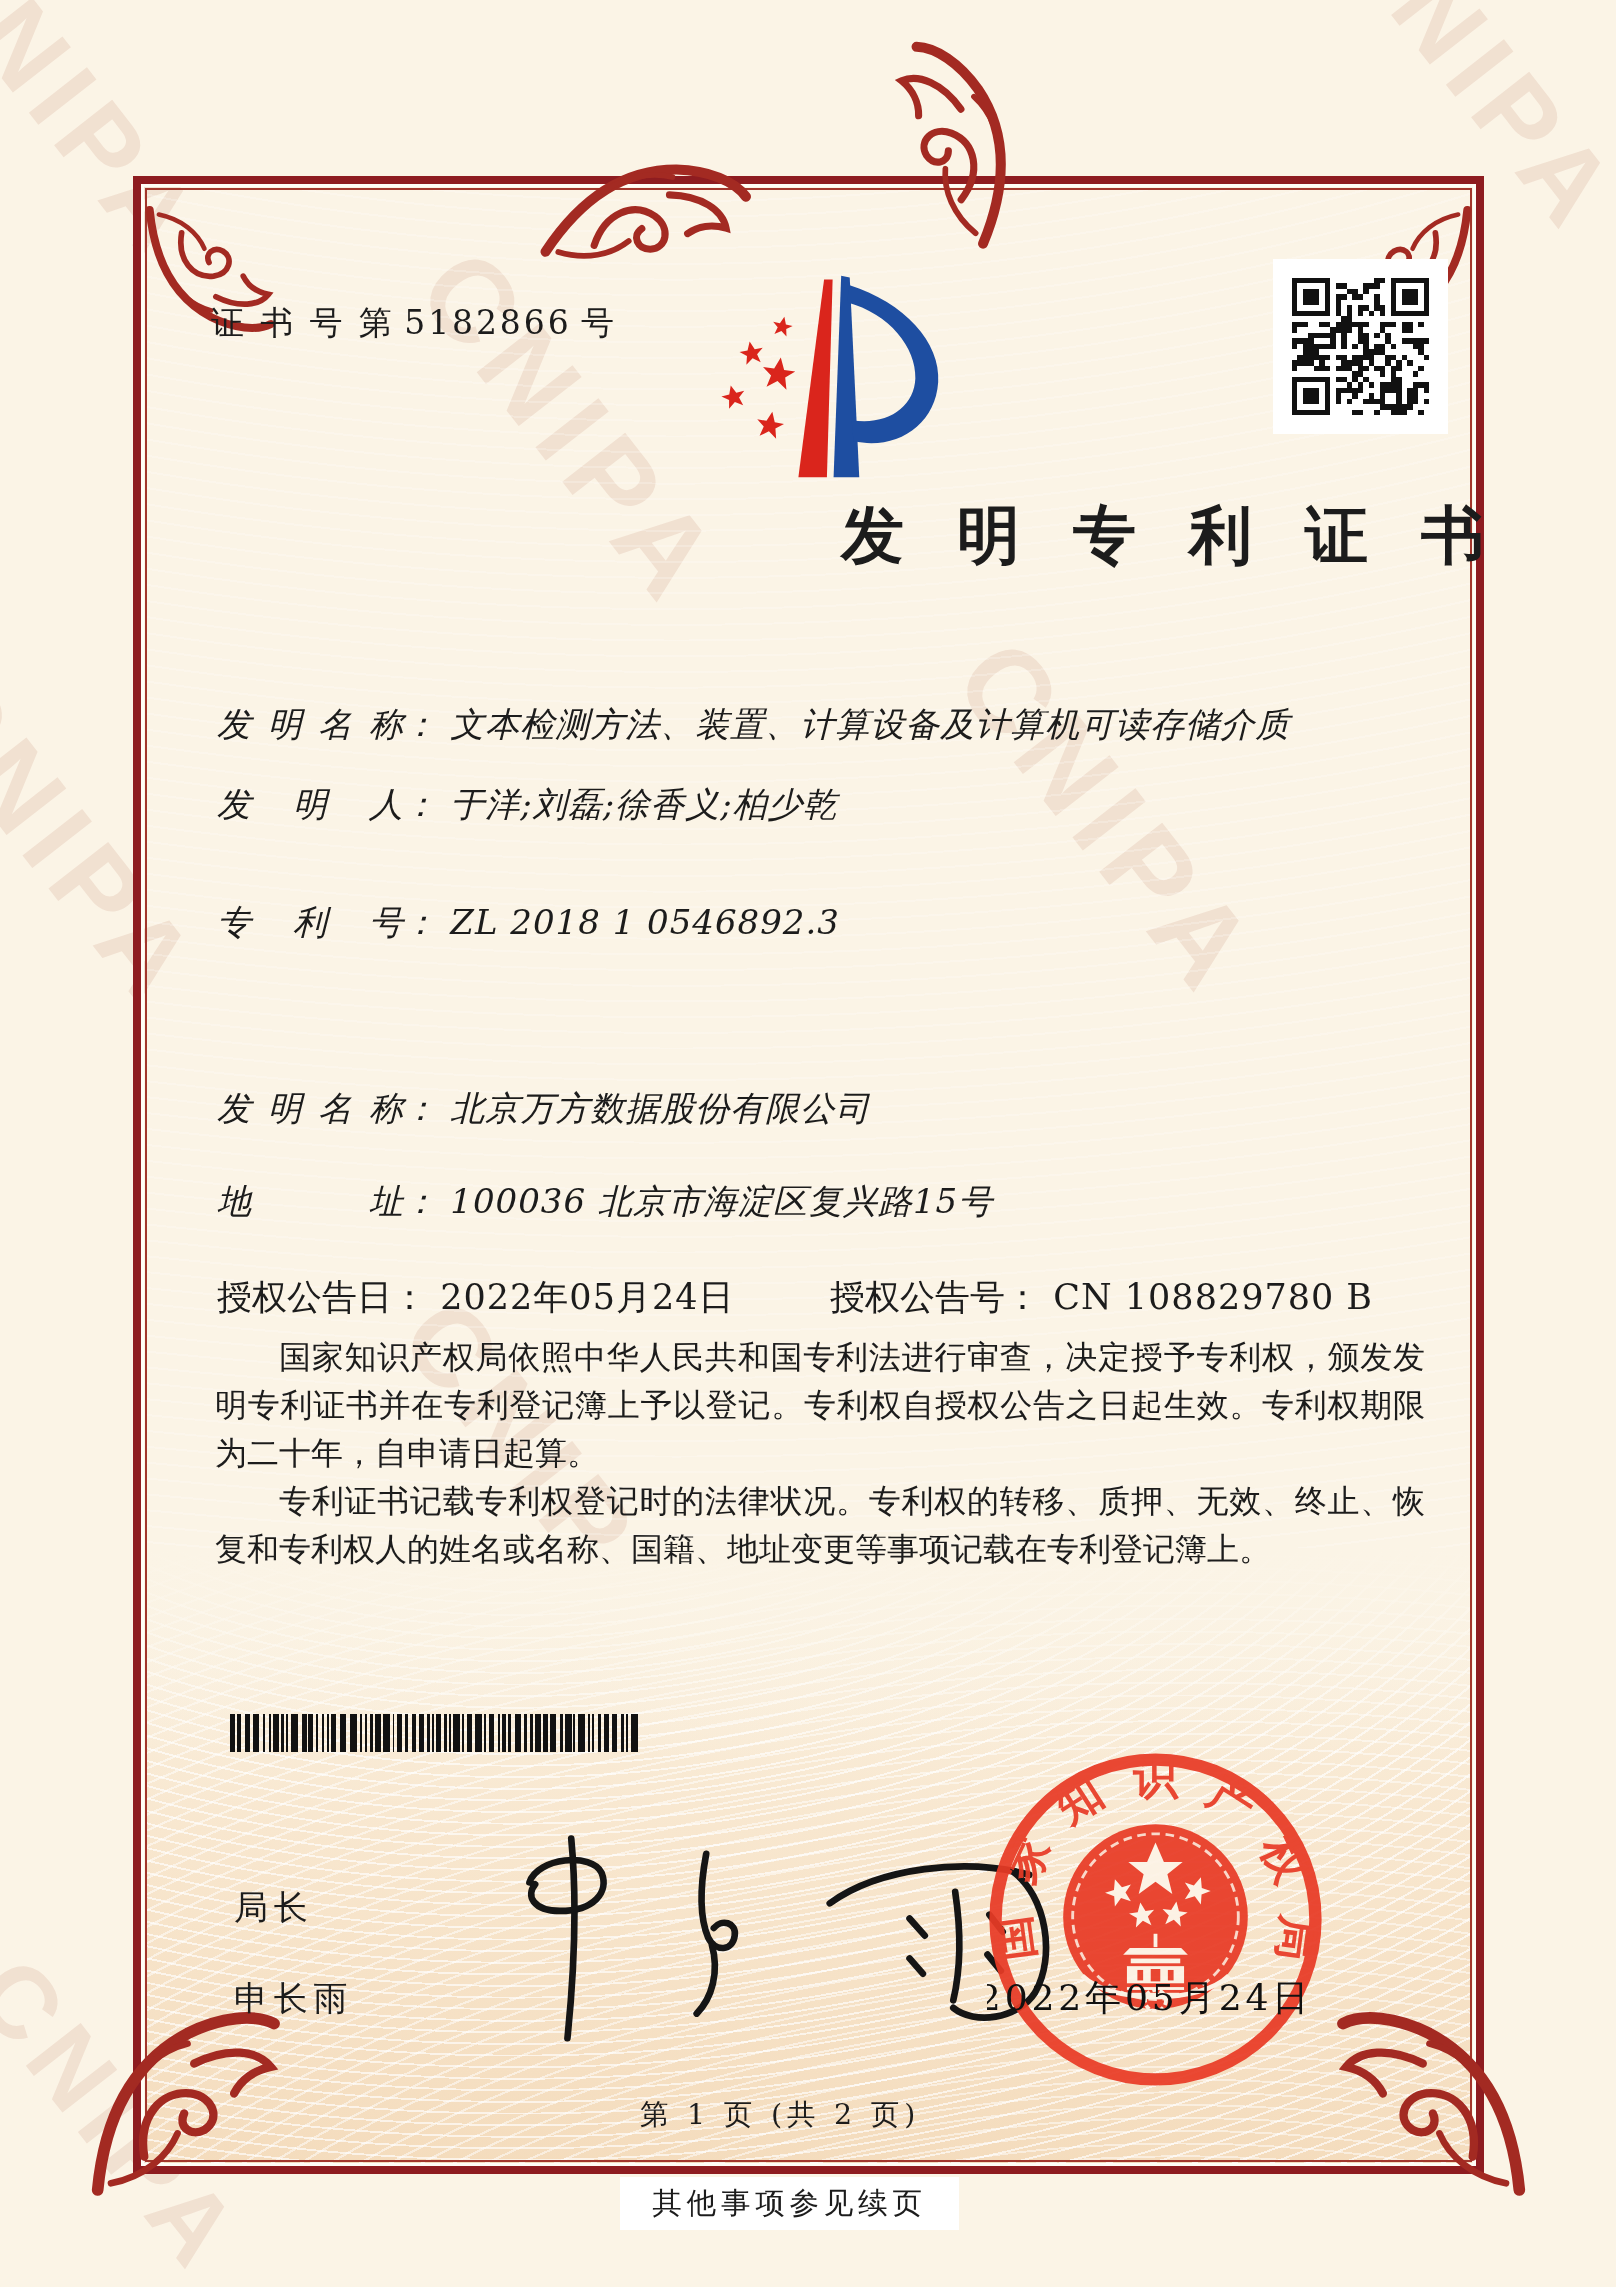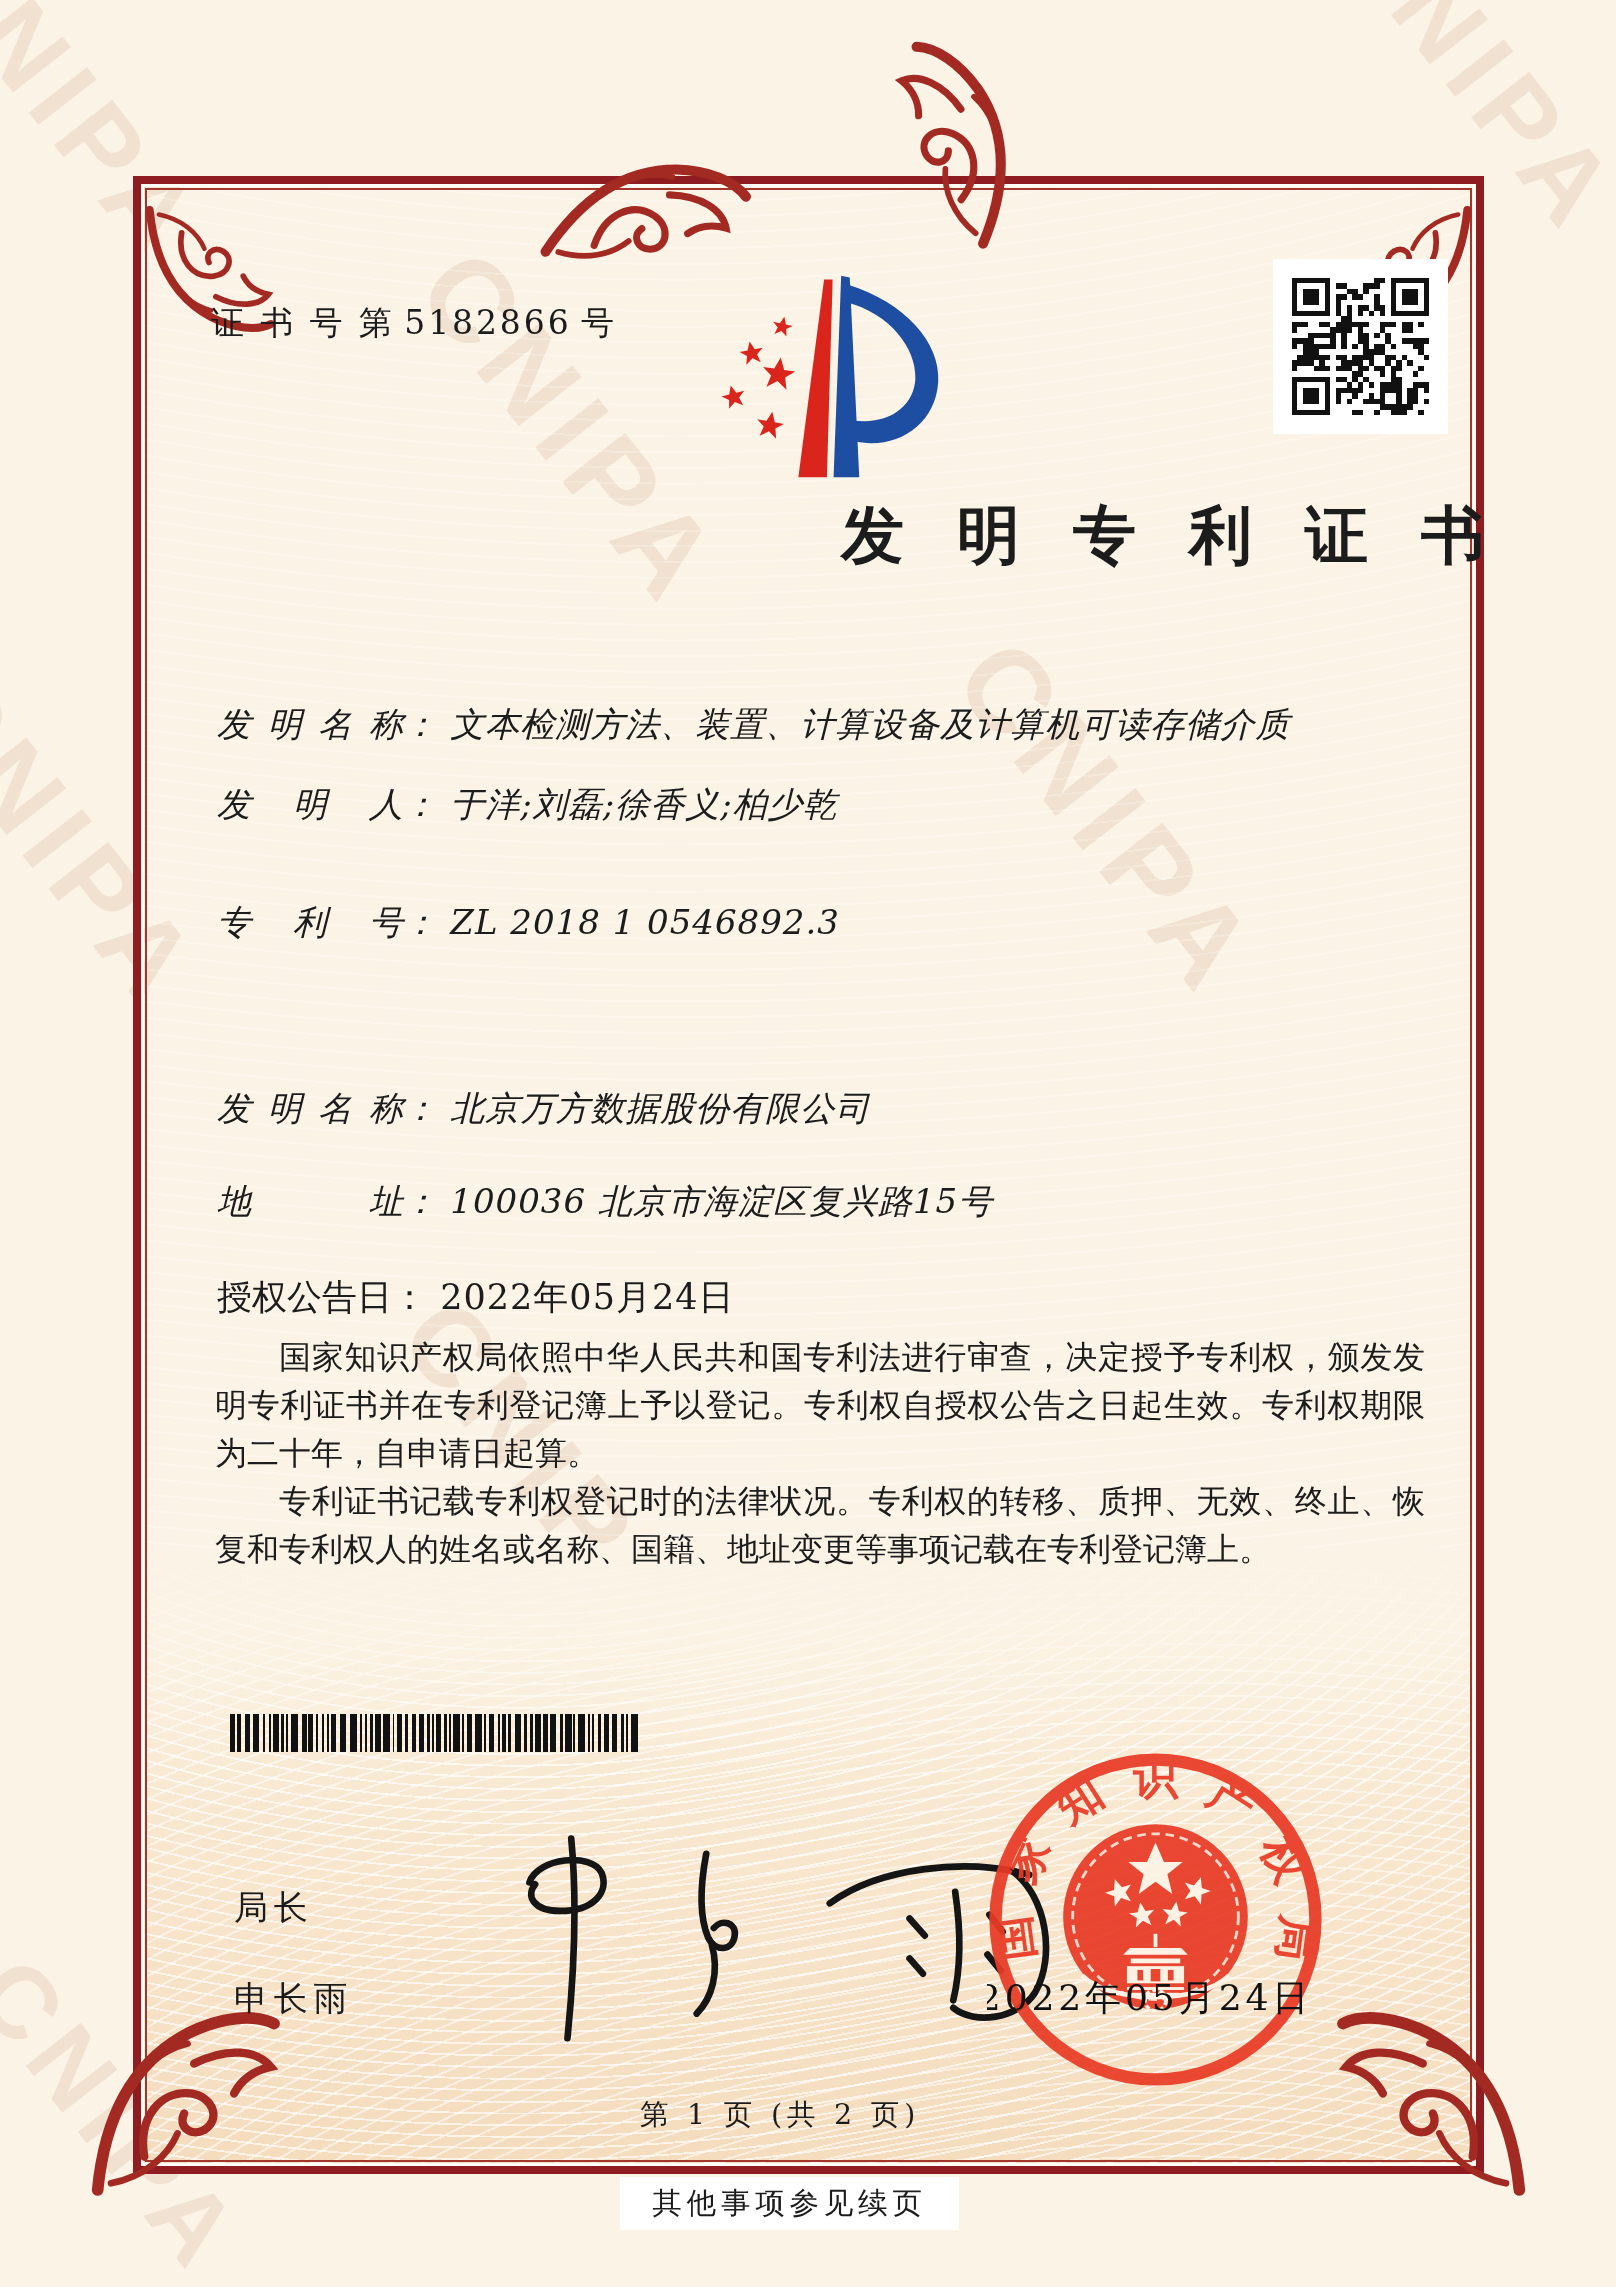--- a/index.html
+++ b/index.html
@@ -444,20 +444,23 @@
   </div>
   <div class="abs frow" style="top:1086px;">
     <span class="flabel">发明名称</span><span>：</span><span class="fvalue">北京万方数据股份有限公司</span>
   </div>
   <div class="abs frow" style="top:1179px;">
     <span class="flabel">地址</span><span>：</span><span class="fvalue">100036 北京市海淀区复兴路15号</span>
   </div>
 
   <div class="abs grow" style="top:1274px;">
     <span>授权公告日</span><span>：</span><span class="fvalue">2022年05月24日</span>
+    <span class="glabel2">
+      <span>授权公告号</span><span>：</span><span class="fvalue">CN 108829780 B</span>
+    </span>
   </div>
 
   <div class="abs paras">
     <p>国家知识产权局依照中华人民共和国专利法进行审查，决定授予专利权，颁发发明专利证书并在专利登记簿上予以登记。专利权自授权公告之日起生效。专利权期限为二十年，自申请日起算。</p>
     <p>专利证书记载专利权登记时的法律状况。专利权的转移、质押、无效、终止、恢复和专利权人的姓名或名称、国籍、地址变更等事项记载在专利登记簿上。</p>
   </div>
 
   <div class="abs barcode" id="barcode">
       <i style="width:4.8px;background:#111"></i>
       <i style="width:1.9px"></i>

